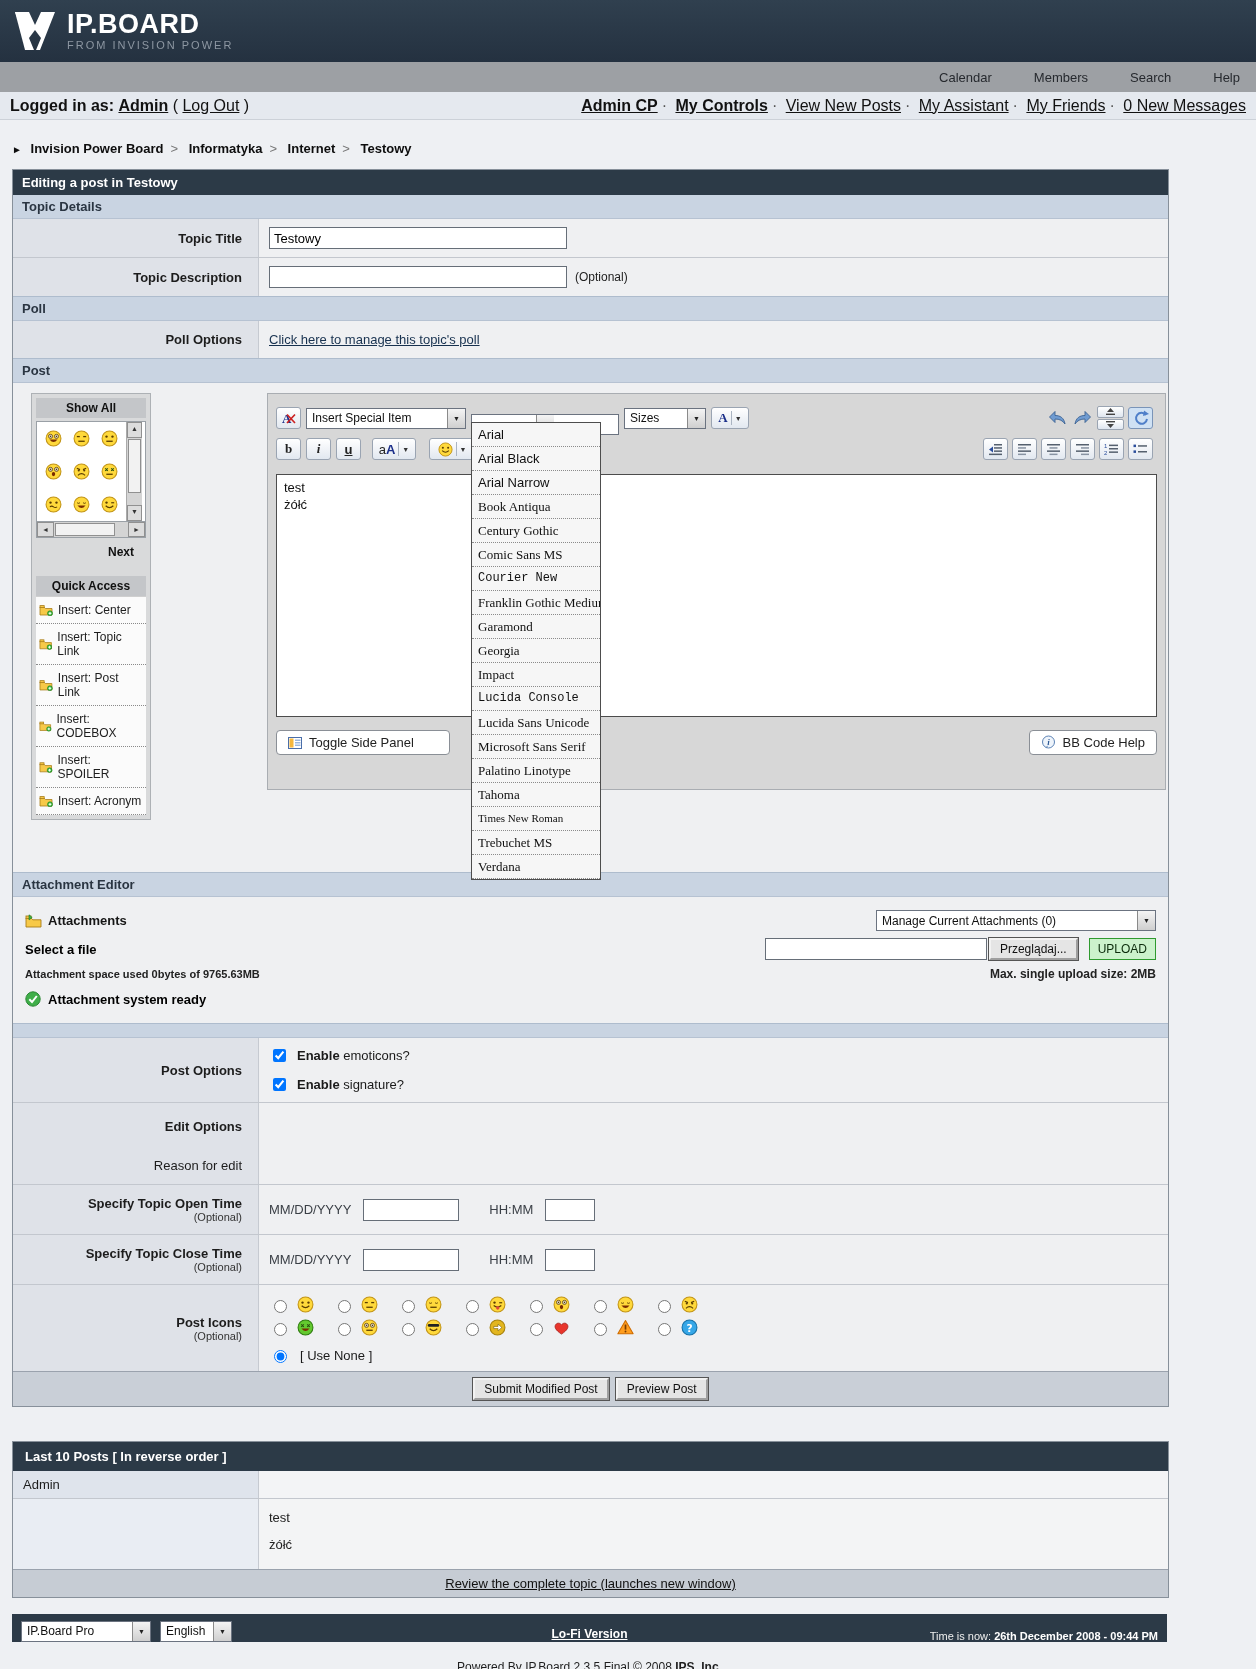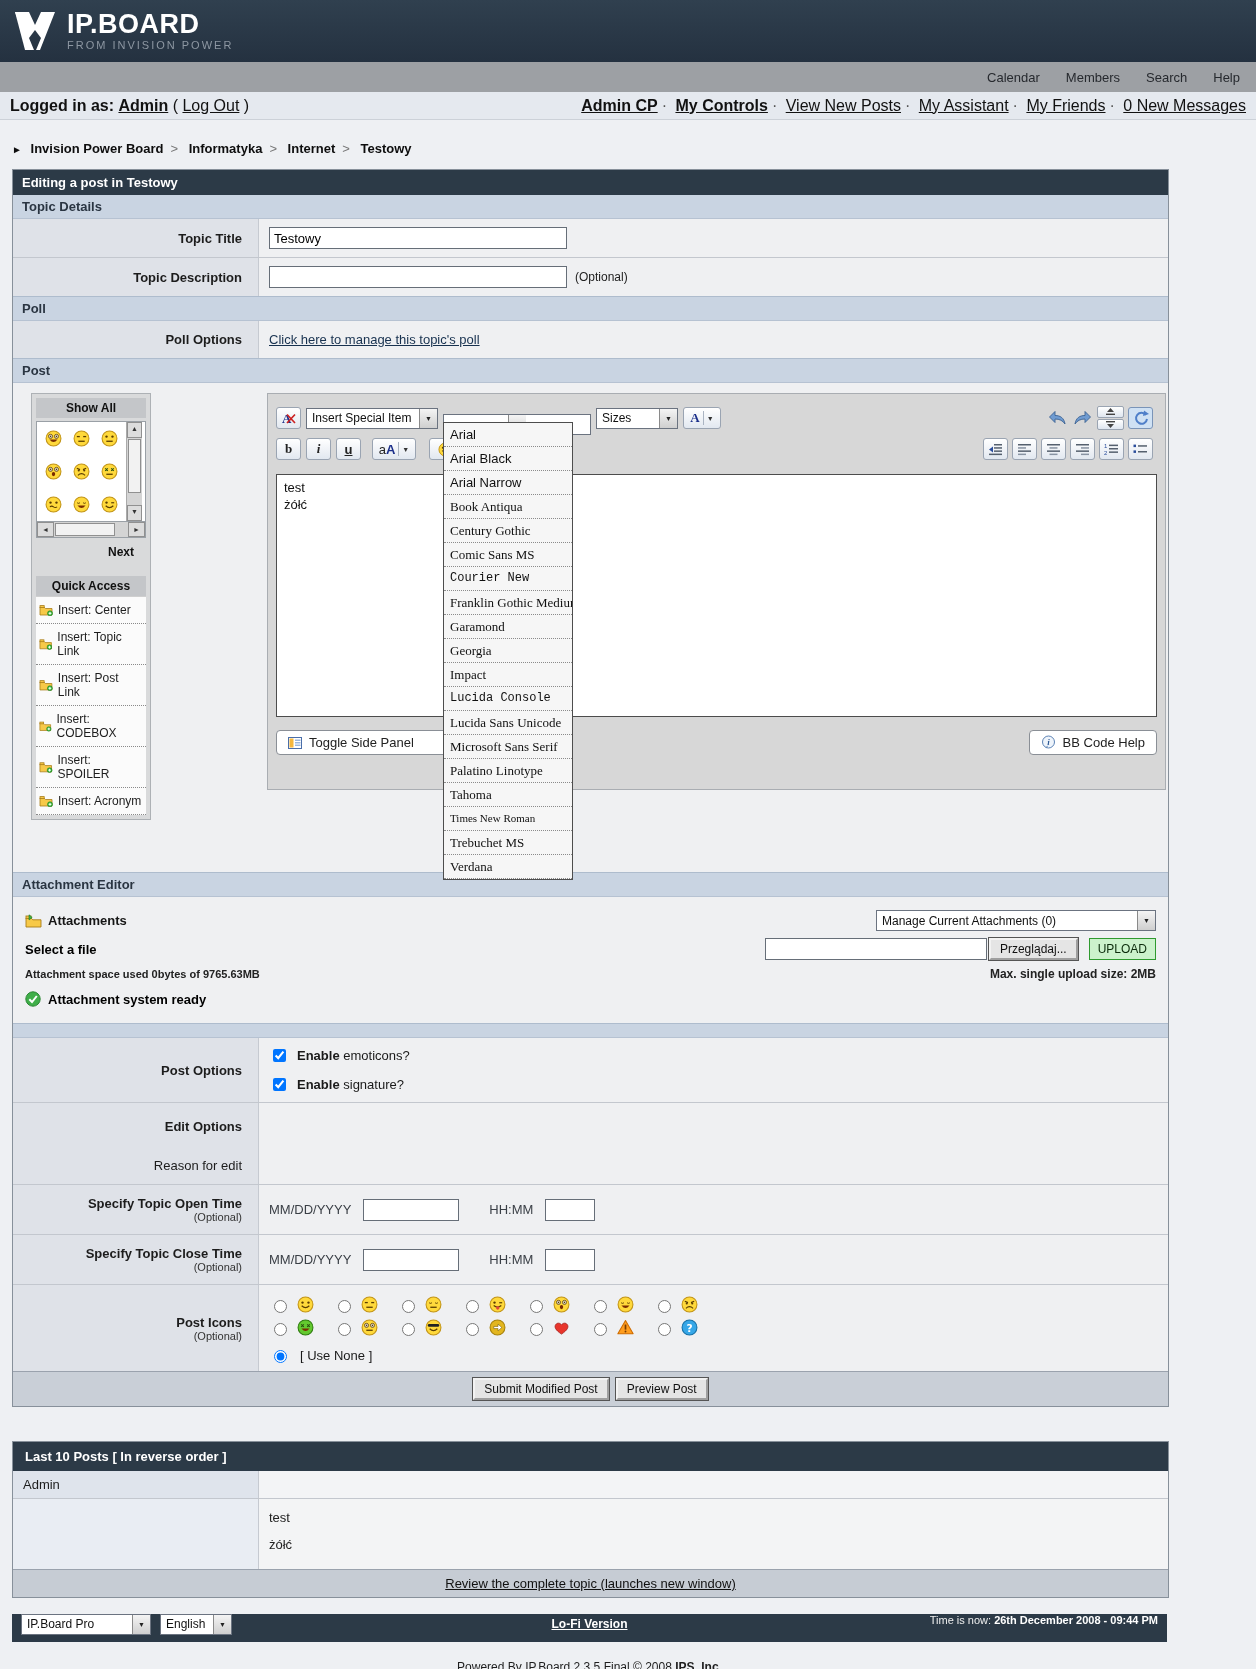--- a/index.html
+++ b/index.html
@@ -2,21 +2,21 @@
 <html><head>
 <meta charset="utf-8">
 <style>
   html,body{margin:0;padding:0;background:#eef0f3;font-family:"Liberation Sans",sans-serif;}
   .page{width:1256px;min-height:1669px;position:relative;background:#eef0f3;}
   
   .masthead{height:62px;background:linear-gradient(#30404f,#243140);display:flex;align-items:center;padding-left:12px;box-sizing:border-box;}
   .logo-text{margin-left:9px;}
   .logo-title{color:#fff;font-size:27px;font-weight:bold;letter-spacing:.5px;line-height:1;}
   .logo-sub{color:#8d97a2;font-size:11px;letter-spacing:2px;margin-top:1px;}
-  .navbar{height:30px;background:#9da0a4;display:flex;justify-content:flex-end;align-items:center;gap:26px;padding-right:16px;font-size:13px;color:#26292e;}
+  .navbar{height:30px;background:#9da0a4;display:flex;justify-content:flex-end;align-items:center;gap:42px;padding-right:16px;font-size:13px;color:#26292e;}
   .navbar span{cursor:pointer;}
   .userbar{height:27px;background:#e5e9ef;border-bottom:1px solid #ccd1d8;display:flex;justify-content:space-between;align-items:center;padding:0 10px;font-size:16px;color:#111;}
   .u-left b{font-weight:bold;}
   .ulink{text-decoration:underline;cursor:pointer;color:#111;}
   .ub-sep{color:#555;margin:0 4px;}
   .crumbs{margin:21px 0 13px 12px;font-size:13px;font-weight:bold;color:#0d0d0d;}
   .crumb-arrow{font-size:10px;margin-right:5px;}
   .crumb-sep{color:#777;font-weight:normal;margin:0 7px;}
   .crumb-item{cursor:pointer;}
   
@@ -58,21 +58,21 @@
   .tb-row{display:flex;align-items:center;gap:5px;}
   .tb-row2{margin-top:3px;}
   .tbtn{height:22px;min-width:25px;box-sizing:border-box;background:linear-gradient(#ffffff,#e2e8f0);border:1px solid #9aa4b2;border-radius:3px;display:flex;align-items:center;justify-content:center;font-size:13px;cursor:pointer;gap:3px;padding:0 3px;}
   .tbtn .drop{font-size:7px;color:#333;border-left:1px solid #aab4c2;padding-left:3px;height:14px;display:flex;align-items:center;}
   .bold-b{font-weight:bold;font-family:"Liberation Serif",serif;color:#222;}
   .ital-i{font-style:italic;font-weight:bold;font-family:"Liberation Serif",serif;color:#222;}
   .und-u{text-decoration:underline;font-weight:bold;color:#222;}
   .sel{display:inline-flex;align-items:center;background:#fff;border:1px solid #6b7380;height:21px;font-size:12px;box-sizing:border-box;cursor:pointer;}
   .sel-txt{flex:1;padding:0 5px;white-space:nowrap;overflow:hidden;color:#111;}
   .sel-btn{width:17px;height:100%;background:linear-gradient(#f4f4f4,#cfcfcf);border-left:1px solid #8a8a8a;display:flex;align-items:center;justify-content:center;font-size:7px;color:#222;}
-  .w150{width:132px;justify-content:center;} .w148{width:148px;flex-direction:column;} .w82{width:82px;} .w280{width:280px;} .w130{width:130px;} .w72{width:72px;}
+  .w150{width:160px;justify-content:center;} .w148{width:148px;flex-direction:column;} .w82{width:82px;} .w280{width:280px;} .w130{width:130px;} .w72{width:72px;}
   .fonts-wrap{position:relative;}
   .font-menu{position:absolute;left:0;top:21px;width:128px;background:#f6f6f6;border:1px solid #4d4d4d;z-index:50;}
   .fm-item{padding:4px 6px;line-height:15px;border-bottom:1px dotted #8b8b8b;font-size:13px;color:#101010;white-space:nowrap;overflow:hidden;cursor:pointer;background:#f6f6f6;}
   .f-serif{font-family:"Liberation Serif",serif;}
   .f-mono{font-family:"Liberation Mono",monospace;font-size:12px;}
   .f-small{font-size:11px;}
   .tb-right{margin-left:auto;display:flex;align-items:center;gap:4px;padding-right:4px;}
   .plainbtn{cursor:pointer;display:flex;align-items:center;}
   .rsz{width:27px;height:24px;display:flex;flex-direction:column;gap:1px;cursor:pointer;}
   .rsz-half{flex:1;background:linear-gradient(#fff,#dfe6f0);border:1px solid #9aa4b2;border-radius:2px;display:flex;align-items:center;justify-content:center;}
@@ -102,21 +102,21 @@
   .main2{width:1155px;margin:34px 0 0 12px;border:1px solid #87909a;background:#f3f4f6;}
   .lp-title{background:#2c3a47;color:#fff;font-weight:bold;font-size:13px;padding:7px 12px;}
   .lp-row{display:flex;border-top:1px solid #c3c7ce;}
   .lp-l{width:246px;flex-shrink:0;background:#dfe4ec;border-right:1px solid #c6cad1;padding:6px 10px;font-size:13px;color:#1c1c1c;box-sizing:border-box;}
   .lp-r{flex:1;background:#e5e7ea;padding:6px 10px;font-size:13px;color:#222;}
   .lp-l2{background:#e9edf3;}
   .lp-r2{background:#f3f4f5;padding:12px 10px 16px;line-height:1.1;}
   .lp-r2 div+div{margin-top:13px;}
   .lp-foot{background:#c6ccd4;border-top:1px solid #9aa2ad;text-align:center;padding:6px;font-size:13px;}
   
-  .footbar{width:1155px;margin:16px 0 0 12px;background:#2c3a47;height:28px;display:flex;align-items:flex-start;padding:0 9px;box-sizing:border-box;}
+  .footbar{width:1155px;margin:16px 0 0 12px;background:#2c3a47;height:28px;display:flex;align-items:flex-end;padding:0 9px;box-sizing:border-box;}
   .f-left{display:flex;gap:9px;width:330px;}
   .f-mid{flex:1;text-align:center;}
   .lofi{color:#fff;font-weight:bold;font-size:12px;text-decoration:underline;cursor:pointer;}
   .f-right{width:330px;text-align:right;color:#eee;font-size:11px;}
   .f-right b{color:#fff;}
   .powered{width:1155px;margin-left:12px;text-align:center;margin-top:18px;font-size:12px;color:#1e1e1e;padding-bottom:20px;}
 </style>
 </head>
 <body>
 

